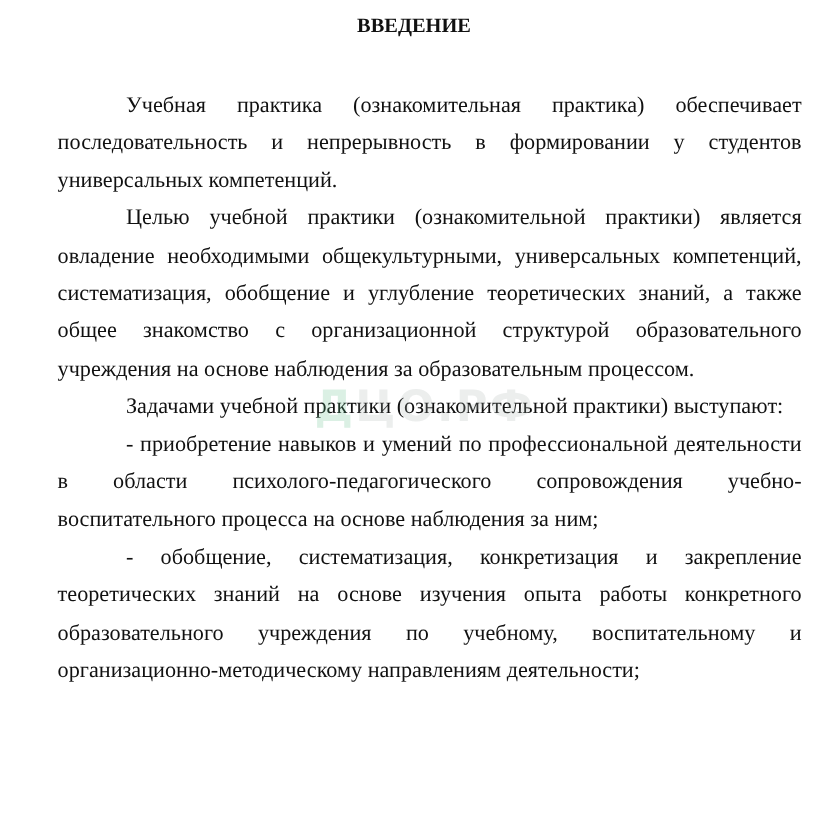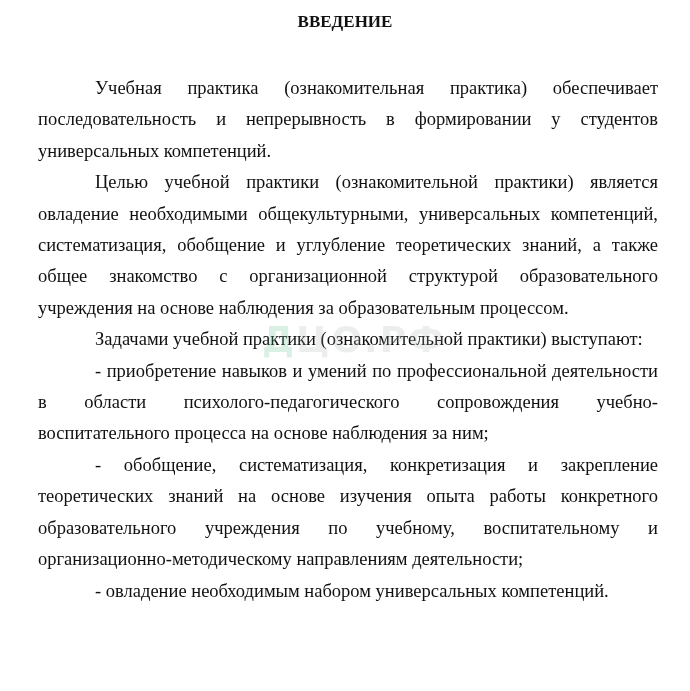--- a/index.html
+++ b/index.html
@@ -8,21 +8,21 @@
       position: absolute; left: 0; top: 0; width: 690px; height: 691px;
       font-family: "Liberation Serif", "DejaVu Serif", serif;
       color: #111111;
       border-radius: 23px;
     }
     .title {
       position: absolute; left: 0; top: 10px; width: 690px;
       text-align: center; font-weight: bold; font-size: 17px; line-height: 24px;
     }
     .body {
-      position: absolute; left: 38px; top: 73px; width: 620px;
+      position: absolute; left: 48px; top: 73px; width: 620px;
       font-size: 18.5px; line-height: 31.4px;
     }
     .p {
       margin: 0; text-align: justify; text-indent: 57px;
     }
     .watermark {
       position: absolute; left: 262px; top: 320px;
       font-family: "DejaVu Sans", sans-serif; font-weight: bold;
       font-size: 36px; line-height: 40px; letter-spacing: 2px;
       color: #5fbf8a; opacity: 0.22; pointer-events: none;
@@ -34,19 +34,18 @@
 
 <div class="page">
   <div class="title">ВВЕДЕНИЕ</div>
 
   <div class="body">
     <p class="p">Учебная практика (ознакомительная практика) обеспечивает последовательность и непрерывность в формировании у студентов универсальных компетенций.</p>
     <p class="p">Целью учебной практики (ознакомительной практики) является овладение необходимыми общекультурными, универсальных компетенций, систематизация, обобщение и углубление теоретических знаний, а также общее знакомство с организационной структурой образовательного учреждения на основе наблюдения за образовательным процессом.</p>
     <p class="p">Задачами учебной практики (ознакомительной практики) выступают:</p>
     <p class="p">- приобретение навыков и умений по профессиональной деятельности в области психолого-педагогического сопровождения учебно-воспитательного процесса на основе наблюдения за ним;</p>
     <p class="p">- обобщение, систематизация, конкретизация и закрепление теоретических знаний на основе изучения опыта работы конкретного образовательного учреждения по учебному, воспитательному и организационно-методическому направлениям деятельности;</p>
-    <p class="p">- овладение необходимым набором универсальных компетенций.</p>
   </div>
 
   <div class="watermark">
     <span>Д</span><span class="rest">ЦО.РФ</span>
   </div>
 </div>
 
 </body></html>

